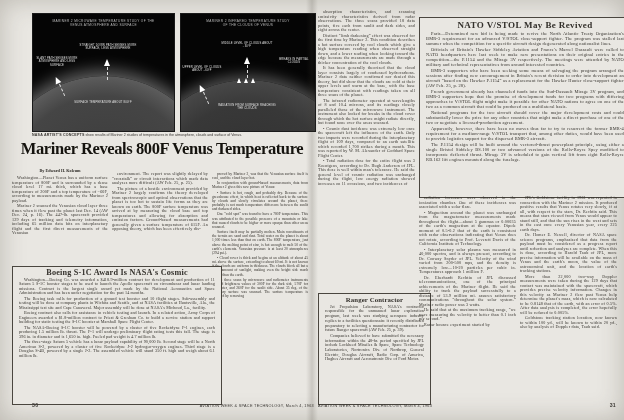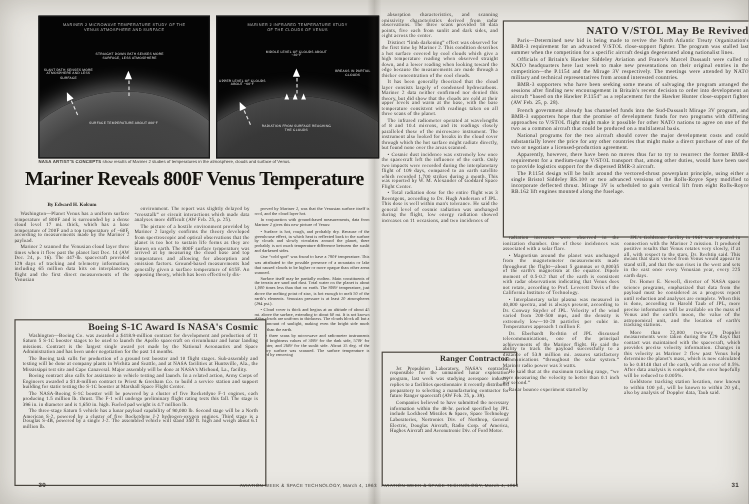--- a/index.html
+++ b/index.html
@@ -46,21 +46,21 @@
       font-size:16.5px;line-height:18px;letter-spacing:-.4px;white-space:nowrap;}
   .byline{position:absolute;left:8px;top:168px;width:96px;text-align:center;
       font-weight:bold;font-size:4.2px;color:#2c2925;}
   .col{position:absolute;text-align:justify;overflow:hidden;
       font-size:4.1px;line-height:4.5px;letter-spacing:.2px;color:#33302b;}
   .col.tight{font-size:3.6px;line-height:4.15px;letter-spacing:.05px;}
   .col p{margin:0 0 1px;text-indent:5px;}
   .box{position:absolute;border:1px solid #4a463f;background:#e9e7e2;
       padding:3px 6px;overflow:hidden;text-align:justify;color:#33302b;}
   .box p{margin:0 0 1px;text-indent:5px;}
-  .box-title{text-align:right;font-weight:bold;font-family:"Liberation Serif", serif;margin:1px 0 2px;}
+  .box-title{text-align:center;font-weight:bold;font-family:"Liberation Serif", serif;margin:1px 0 2px;}
   .boeing{left:8px;top:266px;width:196px;height:131px;font-size:4.1px;line-height:4.5px;letter-spacing:.15px;}
   .boeing .box-title{font-size:8.2px;letter-spacing:.2px;}
   .nato{left:107px;top:17px;width:198px;height:173px;font-size:4.4px;line-height:5px;letter-spacing:.2px;}
   .nato .box-title{font-size:9px;letter-spacing:.4px;margin:2px 0 3px;}
   .ranger{left:6px;top:293px;width:99px;height:104px;font-size:4.1px;line-height:4.7px;letter-spacing:.1px;}
   .ranger .box-title{font-size:6.8px;}
   .footer{position:absolute;top:403px;height:8px;font:3.8px/5px "Liberation Sans", sans-serif;
       color:#3a3733;letter-spacing:.3px;}
   .footer .pn{font-weight:bold;font-size:5.2px;}
   .footer.fl{left:28px;width:282px;display:flex;justify-content:space-between;align-items:baseline;}

